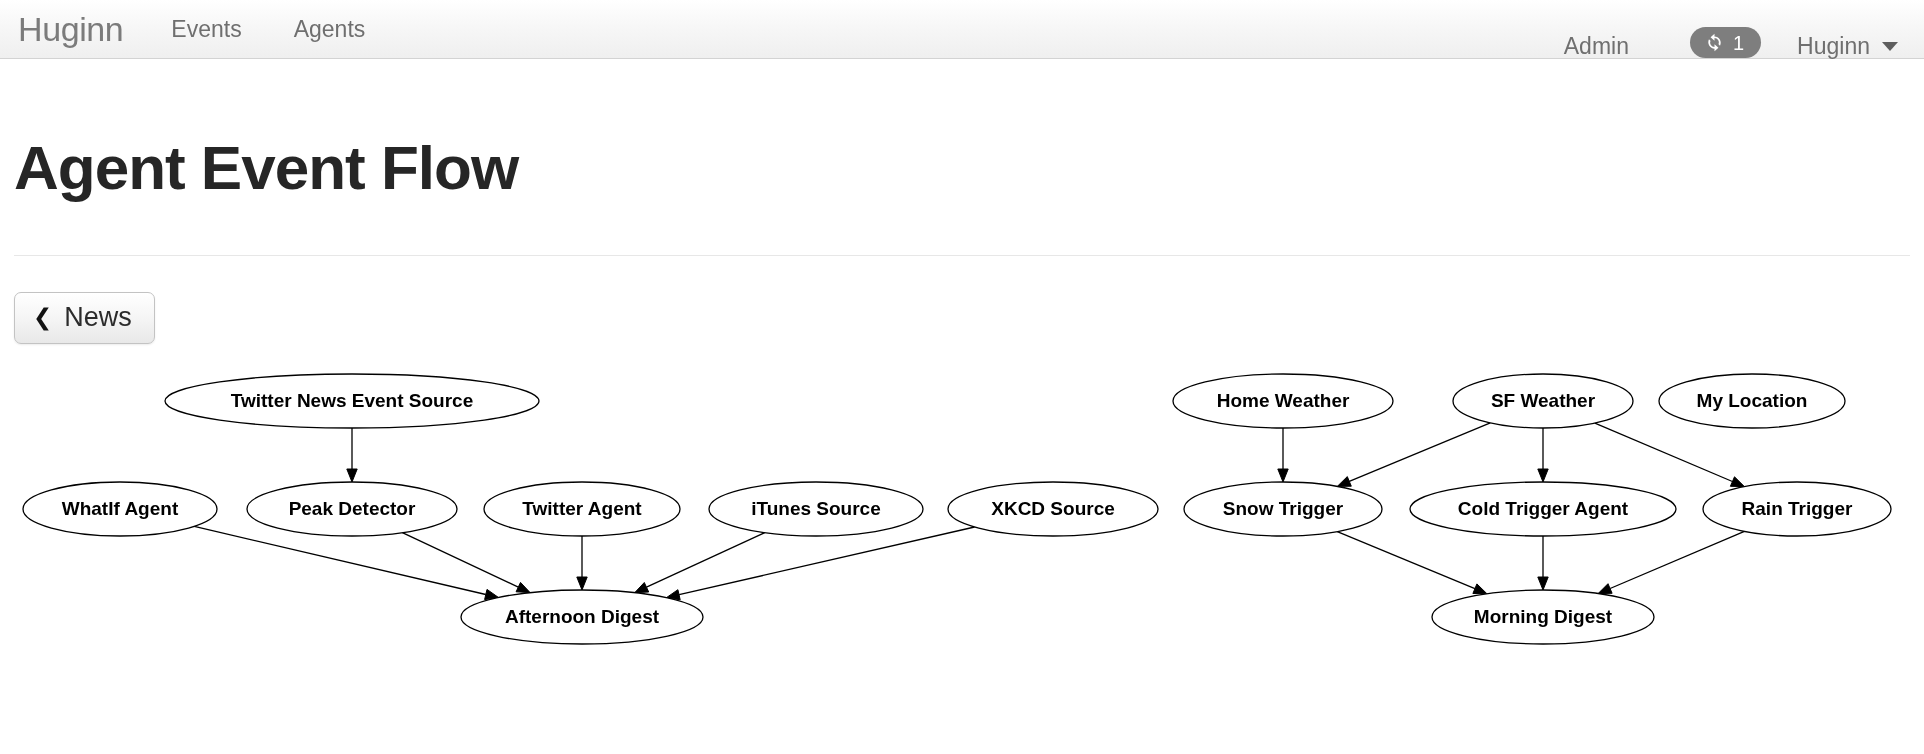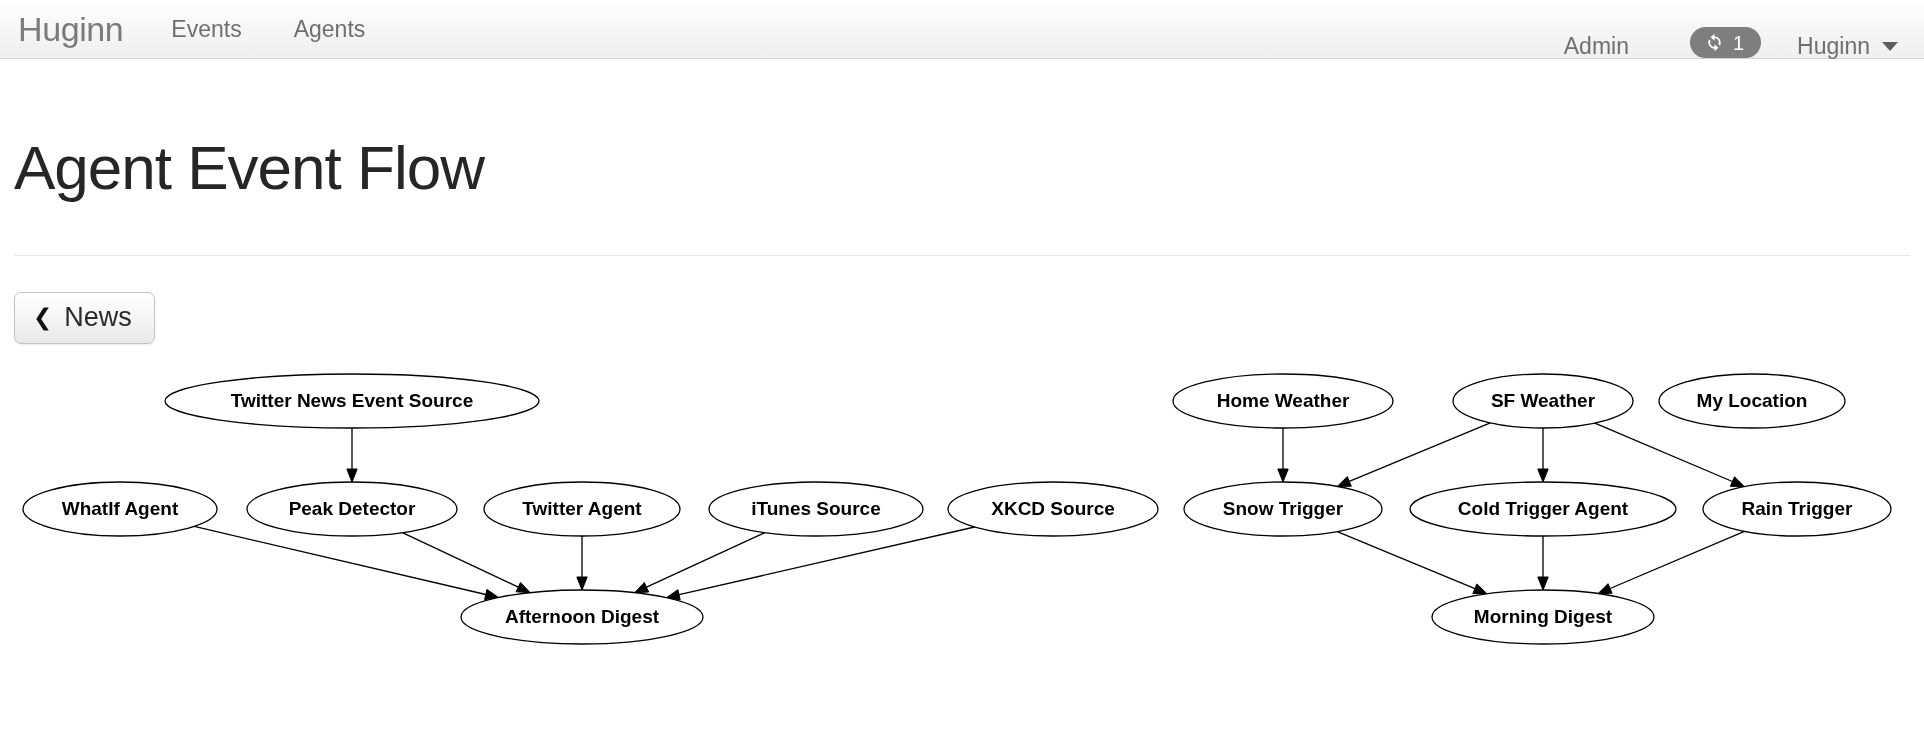--- a/index.html
+++ b/index.html
@@ -83,21 +83,21 @@
     border-right: 8px solid transparent;
     border-top: 9px solid #5e5e5e;
   }
 
   
   .container {
     padding: 0 14px;
   }
   .page-title {
     font-size: 62px;
-    font-weight: normal;
+    font-weight: bold;
     color: #262626;
     margin: 78px 0 0 0;
     letter-spacing: -1px;
     line-height: 1;
   }
   .hr {
     border: 0;
     border-top: 1px solid #e7e7e7;
     margin: 56px 0 0 0;
   }

